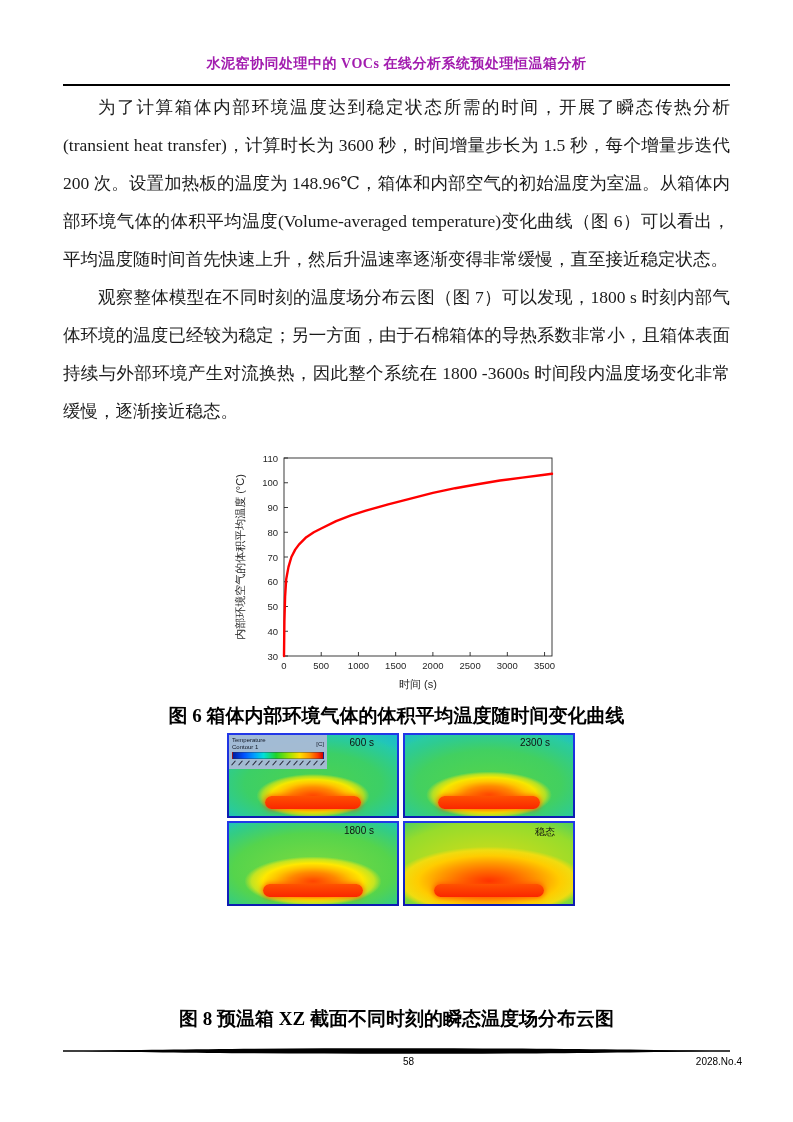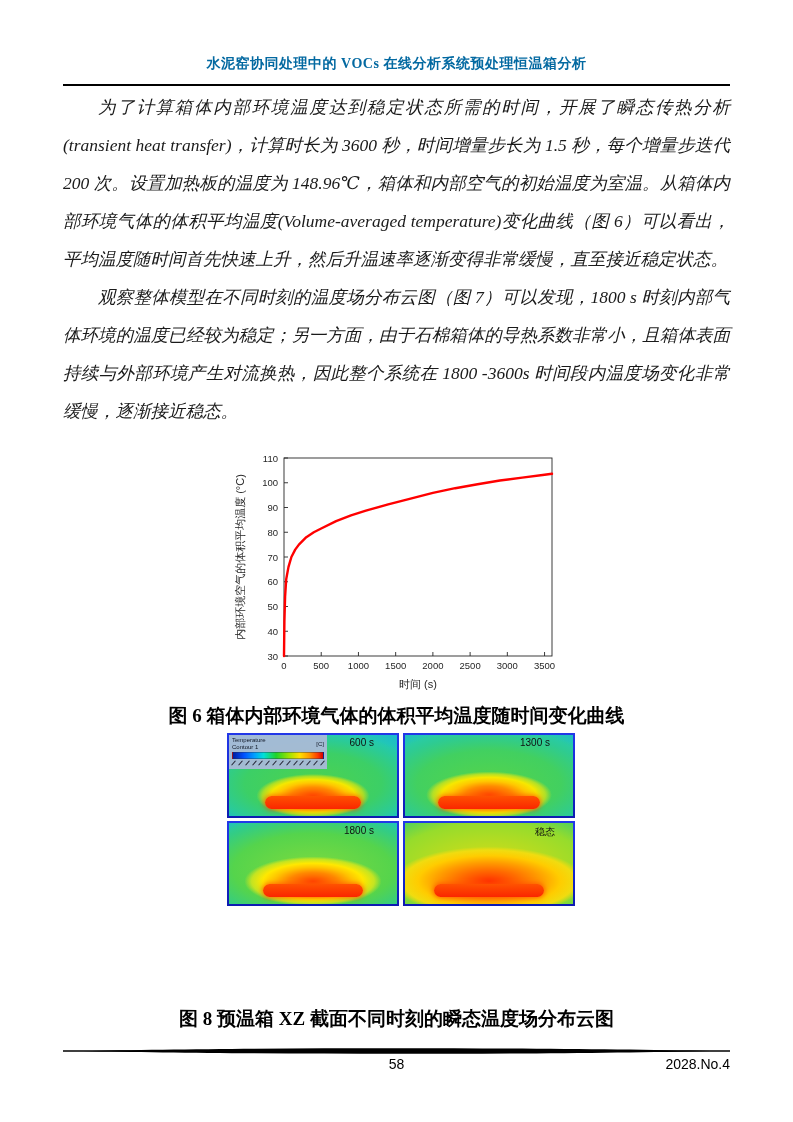--- a/index.html
+++ b/index.html
@@ -1,25 +1,25 @@
 <!DOCTYPE html>
 <html><head>
 <meta charset="utf-8">
 <style>
   html,body{margin:0;padding:0;background:#e8e8e8;}
   .page{position:relative;width:793px;height:1122px;margin:0 auto;background:#ffffff;
         font-family:"Liberation Serif","DejaVu Serif",serif;color:#1a1a1a;overflow:hidden;}
 
   .page-title{position:absolute;top:55px;left:0;right:0;text-align:center;
-              font-size:14px;font-weight:600;letter-spacing:.5px;color:#0369a1;}
+              font-size:14px;font-weight:600;letter-spacing:.5px;color:#a21caf;}
   .header-rule{position:absolute;top:84px;left:63px;width:667px;height:0;border-top:2px solid #000;}
 
   .body-text{position:absolute;top:88px;left:63px;width:667px;
              font-size:17.5px;line-height:38px;text-align:justify;}
-  .body-text p{margin:0;text-indent:2em;font-style:italic;}
+  .body-text p{margin:0;text-indent:2em;}
 
   .figure6{position:absolute;top:446px;left:228px;width:336px;height:252px;}
   .tick-txt{font:9.5px "Liberation Sans","DejaVu Sans",sans-serif;fill:#262626;}
   .ax-txt{font:11px "Liberation Sans","DejaVu Sans",sans-serif;fill:#262626;}
 
   .caption{position:absolute;left:0;right:0;text-align:center;font-size:19px;font-weight:700;color:#000;}
   .caption6{top:703px;}
   .caption7{top:1006px;}
 
   .fig7-grid{position:absolute;top:733px;left:227px;width:365px;
@@ -72,22 +72,22 @@
           font-family:"Liberation Sans","DejaVu Sans",sans-serif;}
   .lrow{display:flex;justify-content:space-between;align-items:flex-start;}
   .ltit{font-size:6px;line-height:7px;}
   .lunit{font-size:6px;margin-top:4px;}
   .cbar{height:5px;margin-top:1px;border:1px solid rgba(40,50,80,.4);
         background:linear-gradient(90deg,#001ea0 0%,#0050ff 12%,#00a0ff 24%,#00e0d8 34%,#20d428 48%,#9ce400 62%,#ffe000 74%,#ff9800 85%,#ff3c00 94%,#d80000 100%);}
   .cticks{display:flex;justify-content:space-between;margin-top:1px;padding:0 1px;}
   .cticks i{display:block;width:1px;height:6px;background:#223;transform:rotate(40deg);}
 
   .footer-rule{position:absolute;top:1046px;left:63px;}
-  .footer-text{position:absolute;top:1056px;left:63px;width:667px;height:18px;
-               font-family:"Liberation Sans","DejaVu Sans",sans-serif;font-size:14px;color:#000;}
+  .footer-text{position:absolute;top:1056px;left:75px;width:667px;height:18px;
+               font-family:"Liberation Sans","DejaVu Sans",sans-serif;font-size:10px;color:#000;}
   .page-num{position:absolute;left:0;right:0;text-align:center;}
   .issue{position:absolute;right:0;top:0;}
 </style>
 </head>
 <body>
 
 <div class="page">
 
   <div class="page-title">水泥窑协同处理中的 VOCs 在线分析系统预处理恒温箱分析</div>
   <div class="header-rule"></div>
@@ -169,21 +169,21 @@
             <i></i>
             <i></i>
             <i></i>
             <i></i>
           </div>
         </div>
       </div>
       <div class="tile w1">
         <div class="field"></div>
         <div class="hotbar"></div>
-        <span class="tlabel">1300 s</span>
+        <span class="tlabel">2300 s</span>
       </div>
       <div class="tile w2">
         <div class="field"></div>
         <div class="hotbar"></div>
         <span class="tlabel">1800 s</span>
       </div>
       <div class="tile w5">
         <div class="field"></div>
         <div class="hotbar"></div>
         <span class="tlabel">稳态</span>

